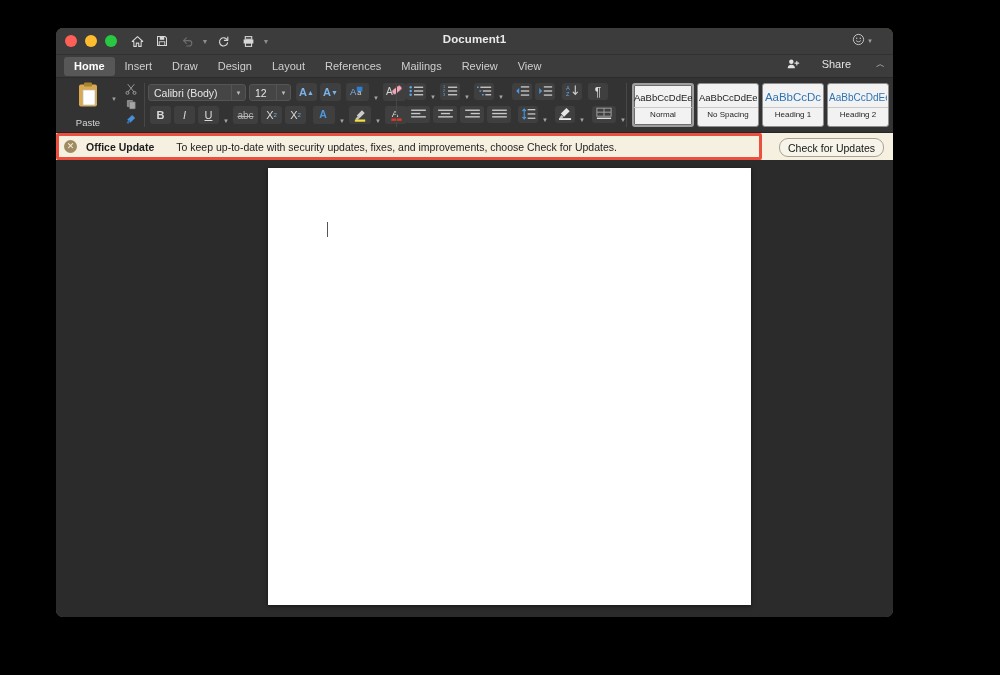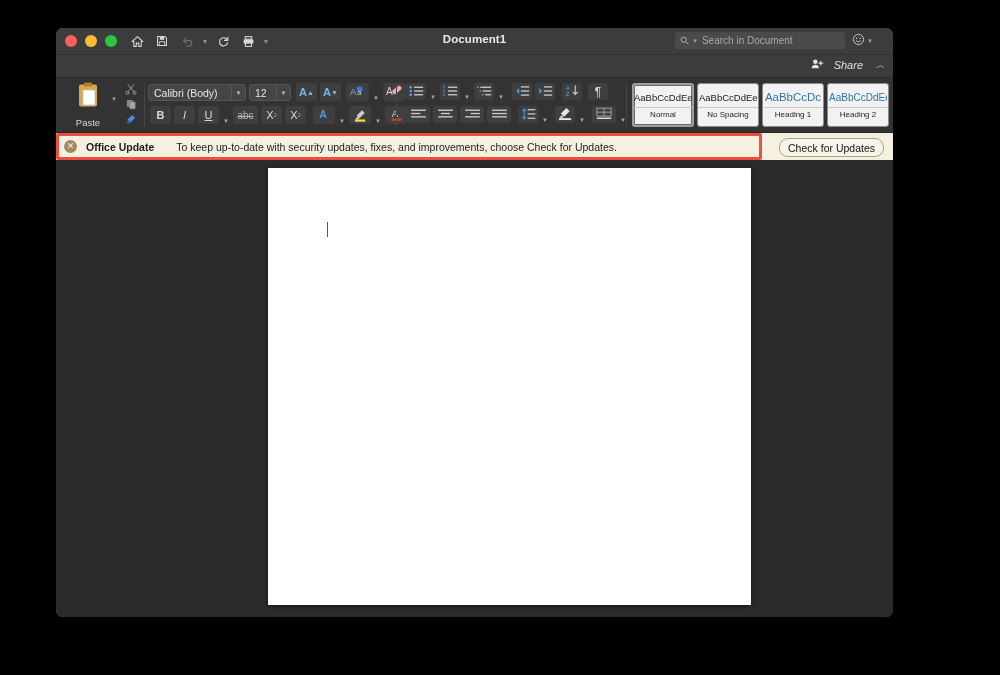--- a/index.html
+++ b/index.html
@@ -36,21 +36,21 @@
   .searchbox .splace{color:#a9a9a9;font-size:10px;white-space:nowrap;}
 
   .smiley{position:absolute;right:20px;top:4px;display:flex;align-items:center;gap:2px;color:#c9c9c9;}
   .smiley .scaret2{font-size:6px;color:#a0a0a0;}
 
   
   .tabbar{position:relative;height:22px;background:#3c3c3c;}
   .tabs{position:absolute;left:8px;top:0;display:flex;align-items:center;height:22px;}
   .tab{padding:2px 10px;font-size:11px;color:#cfcfcf;border-radius:3px;line-height:15px;}
   .tab.active{background:#575757;color:#ffffff;font-weight:bold;}
-  .share{position:absolute;right:8px;top:3px;display:flex;align-items:center;gap:10px;color:#e2e2e2;font-size:11px;font-style:italic;}
+  .share{position:absolute;right:8px;top:3px;display:flex;gap:22px;color:#e2e2e2;font-size:11px;}
   .share .collapse{color:#cfcfcf;font-size:9px;margin-left:3px;}
 
   
   .ribbon{position:relative;height:54px;background:#333333;border-top:1px solid #2c2c2c;
           border-bottom:1px solid #262626;}
   .grp{position:absolute;top:0;height:54px;}
   .sep{position:absolute;top:5px;width:1px;height:44px;background:#474747;}
 
   .rbtn{background:#3f3f3f;border-radius:3px;display:flex;align-items:center;justify-content:center;
         color:#d9d9d9;box-sizing:border-box;}
@@ -152,45 +152,46 @@
               <rect x="4" y="2" width="8" height="3.2" fill="none" stroke="currentColor" stroke-width="1.3"></rect>
               <path d="M2 5.4 h12 v5 H2 Z" fill="currentColor"></path>
               <rect x="4.2" y="9.6" width="7.6" height="4.4" fill="none" stroke="currentColor" stroke-width="1.3"></rect>
             </svg>
       </div>
       <div class="mini-caret">▼</div>
     </div>
 
     <div class="win-title">Document1</div>
 
-    <div class="searchbox">
-      <span class="sicon">
-        <svg width="9" height="9" viewBox="0 0 16 16">
-              <circle cx="6.6" cy="6.6" r="4.6" fill="none" stroke="currentColor" stroke-width="1.7"></circle>
-              <path d="M10.2 10.2 L14.4 14.4" stroke="currentColor" stroke-width="1.7" stroke-linecap="round"></path>
-            </svg>
-      </span>
-      <span class="scaret">▼</span>
-      <span class="splace">Search in Document</span>
-    </div>
 
     <div class="smiley">
       <span>
         <svg width="13" height="13" viewBox="0 0 16 16">
               <circle cx="8" cy="8" r="6.3" fill="none" stroke="currentColor" stroke-width="1.2"></circle>
               <circle cx="5.8" cy="6.4" r=".85" fill="currentColor"></circle>
               <circle cx="10.2" cy="6.4" r=".85" fill="currentColor"></circle>
               <path d="M5.3 9.6 a3.2 3.2 0 0 0 5.4 0" fill="none" stroke="currentColor" stroke-width="1.1" stroke-linecap="round"></path>
             </svg>
       </span>
       <span class="scaret2">▼</span>
     </div>
   </div>
 
   <div class="tabbar">
+    <div class="tabs">
+      <div class="tab active">Home</div>
+      <div class="tab">Insert</div>
+      <div class="tab">Draw</div>
+      <div class="tab">Design</div>
+      <div class="tab">Layout</div>
+      <div class="tab">References</div>
+      <div class="tab">Mailings</div>
+      <div class="tab">Review</div>
+      <div class="tab">View</div>
+    </div>
     <div class="share">
       <span>
         <svg width="13" height="12" viewBox="0 0 18 16">
               <circle cx="6" cy="5" r="3.1" fill="currentColor"></circle>
               <path d="M1 14 a5 5 0 0 1 10 0 Z" fill="currentColor"></path>
               <path d="M13.6 4.2 V9.4 M11 6.8 H16.2" stroke="currentColor" stroke-width="1.6" stroke-linecap="round"></path>
             </svg>
       </span>
       <span>Share</span>
       <span class="collapse">︿</span>

